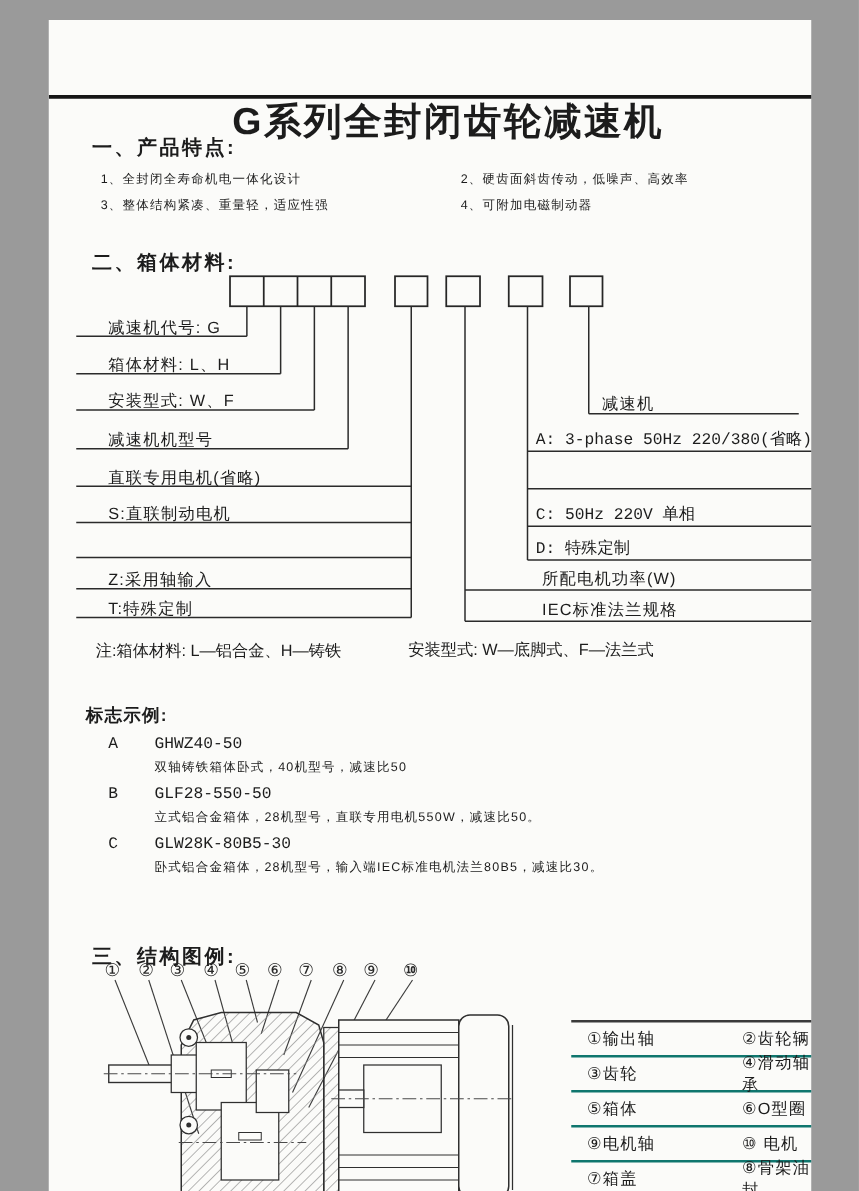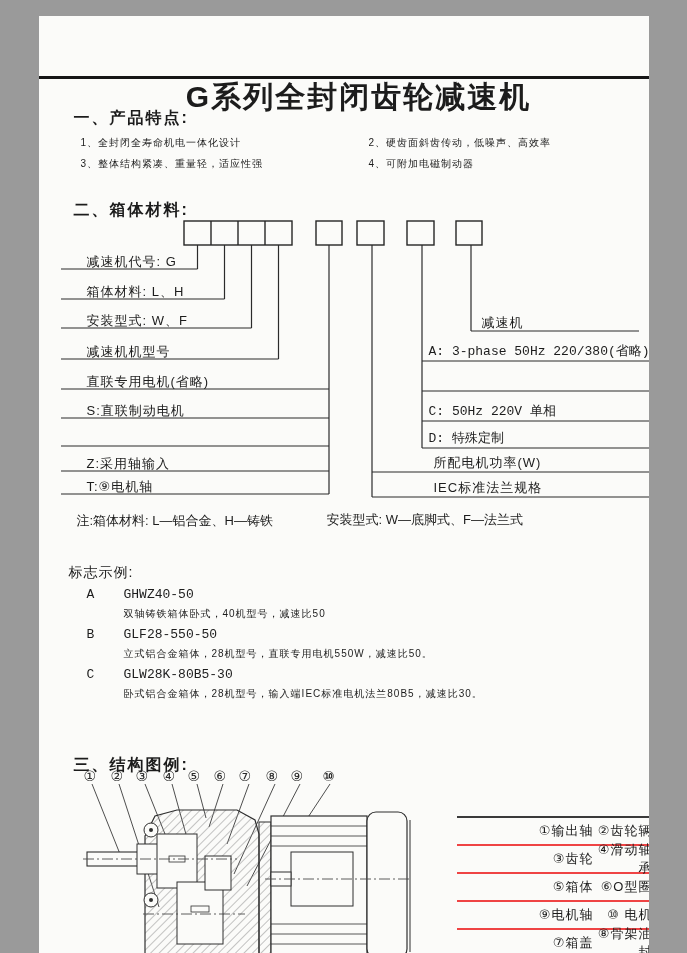--- a/index.html
+++ b/index.html
@@ -4,30 +4,30 @@
 <style>
   html,body{margin:0;padding:0;background:#9a9a9a;}
   #page{
     position:relative;width:610px;height:953px;margin:16px auto;
     background:#fbfbf9;color:#1c1c1c;overflow:hidden;
     font-family:"Liberation Sans","DejaVu Sans",sans-serif;
   }
   .abs{position:absolute;white-space:nowrap;}
   .h1{font-size:30px;font-weight:bold;letter-spacing:2px;}
   .h2{font-size:16px;font-weight:bold;letter-spacing:2px;}
-  .h3{font-size:14px;letter-spacing:1px;}
+  .h3{font-size:14px;letter-spacing:1px;font-weight:bold;}
   .body{font-size:10px;letter-spacing:1px;}
   .small{font-size:13px;}
   .mono{font-family:"Liberation Mono","DejaVu Sans Mono",monospace;font-size:13px;letter-spacing:0;}
   .rule-top{position:absolute;left:0;top:60px;width:687px;height:3px;background:#161616;}
   .lbl{font-size:13px;letter-spacing:1px;}
   .callout{position:absolute;top:752px;font-size:14px;color:#2a2a2a;}
   
   .parts{position:absolute;left:418px;top:800px;width:196px;border-top:2px solid #3a3a3a;}
-  .parts .row{display:flex;height:26px;align-items:center;border-bottom:2px solid #ef4444;text-align:right;}
+  .parts .row{display:flex;height:26px;align-items:center;border-bottom:2px solid #0f766e;}
   .parts .cl{width:124px;padding-left:13px;font-size:13px;letter-spacing:1px;}
   .parts .cr{flex:1;font-size:13px;letter-spacing:1px;}
   svg{display:block;}
 </style>
 </head>
 <body>
 
 <div id="page">
 
   <svg class="abs" style="left:618px;top:4px" width="66" height="54" viewBox="0 0 66 54">
@@ -104,21 +104,21 @@
     </g>
   </svg>
 
   <div class="abs lbl" style="left:48px;top:237px">减速机代号: G</div>
   <div class="abs lbl" style="left:48px;top:267px">箱体材料: L、H</div>
   <div class="abs lbl" style="left:48px;top:296px">安装型式: W、F</div>
   <div class="abs lbl" style="left:48px;top:327px">减速机机型号</div>
   <div class="abs lbl" style="left:48px;top:357px">直联专用电机(省略)</div>
   <div class="abs lbl" style="left:48px;top:386px">S:直联制动电机</div>
   <div class="abs lbl" style="left:48px;top:439px">Z:采用轴输入</div>
-  <div class="abs lbl" style="left:48px;top:462px">T:⑨电机轴</div>
+  <div class="abs lbl" style="left:48px;top:462px">T:特殊定制</div>
 
   <div class="abs lbl" style="left:443px;top:298px">减速机</div>
   <div class="abs mono" style="left:390px;top:326px">A: 3-phase 50Hz 220/380(省略)</div>
   <div class="abs mono" style="left:390px;top:386px">C: 50Hz 220V  单相</div>
   <div class="abs mono" style="left:390px;top:413px">D: 特殊定制</div>
   <div class="abs lbl" style="left:395px;top:438px">所配电机功率(W)</div>
   <div class="abs lbl" style="left:395px;top:463px">IEC标准法兰规格</div>
 
   <div class="abs small" style="left:38px;top:496px">注:箱体材料: L—铝合金、H—铸铁</div>
   <div class="abs small" style="left:288px;top:495px">安装型式: W—底脚式、F—法兰式</div>

